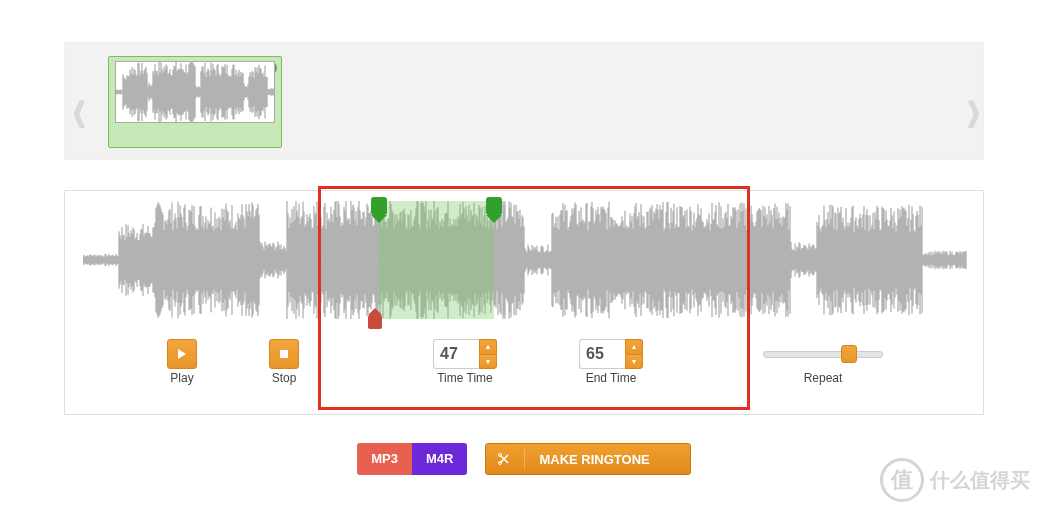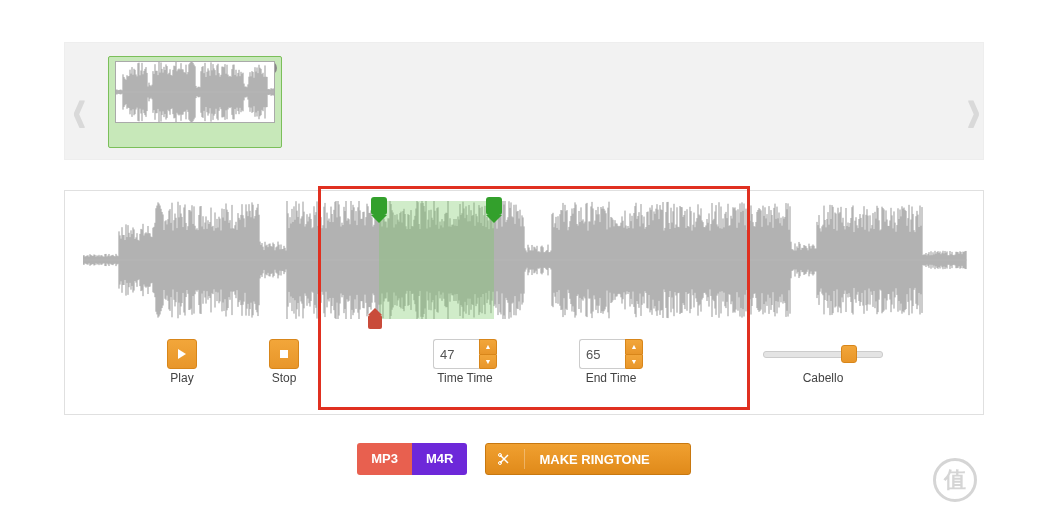--- a/index.html
+++ b/index.html
@@ -173,22 +173,23 @@
   .spinner {
     display: flex;
     height: 30px;
   }
   .spinner input {
     width: 46px;
     border: 1px solid #ccc;
     border-right: none;
     border-radius: 3px 0 0 3px;
     padding: 0 6px;
-    font-size: 13px;
+    font-size: 16px;
     color: #555;
+    font-weight: bold;
   }
   .spinner .arrows {
     display: flex;
     flex-direction: column;
     width: 18px;
   }
   .spinner .arrows div {
     flex: 1;
     background: linear-gradient(#f2a63a, #e8962a);
     border: 1px solid #d8861a;
@@ -1415,21 +1416,21 @@
         </div>
       </div>
       <div class="ctrl-label">End Time</div>
     </div>
     <div style="width:76px"></div>
     <div class="ctrl-group">
       <div class="volume-slider">
         <div class="vol-track"></div>
         <div class="vol-thumb" id="vol-thumb" style="left: 78px;"></div>
       </div>
-      <div class="ctrl-label">Cabello</div>
+      <div class="ctrl-label">Repeat</div>
     </div>
   </div>
 </div>
 
 <div class="highlight-box" id="hl" style="left: 318px; top: 186px; width: 432px; height: 224px;"></div>
 
 <div class="bottom-bar">
   <div class="fmt-toggle">
     <div class="fmt-active">MP3</div>
     <div class="fmt-inactive">M4R</div>
@@ -1440,13 +1441,14 @@
         <circle cx="2" cy="2" r="1.5" fill="none" stroke="#fff"></circle>
         <circle cx="2" cy="10" r="1.5" fill="none" stroke="#fff"></circle>
       </svg>
     <div class="sep"></div>
     <span>MAKE RINGTONE</span>
   </div>
 </div>
 
 <div class="watermark">
   <div class="wm-circle">值</div>
+  <div class="wm-text">什么值得买</div>
 </div>
 
 </body></html>

